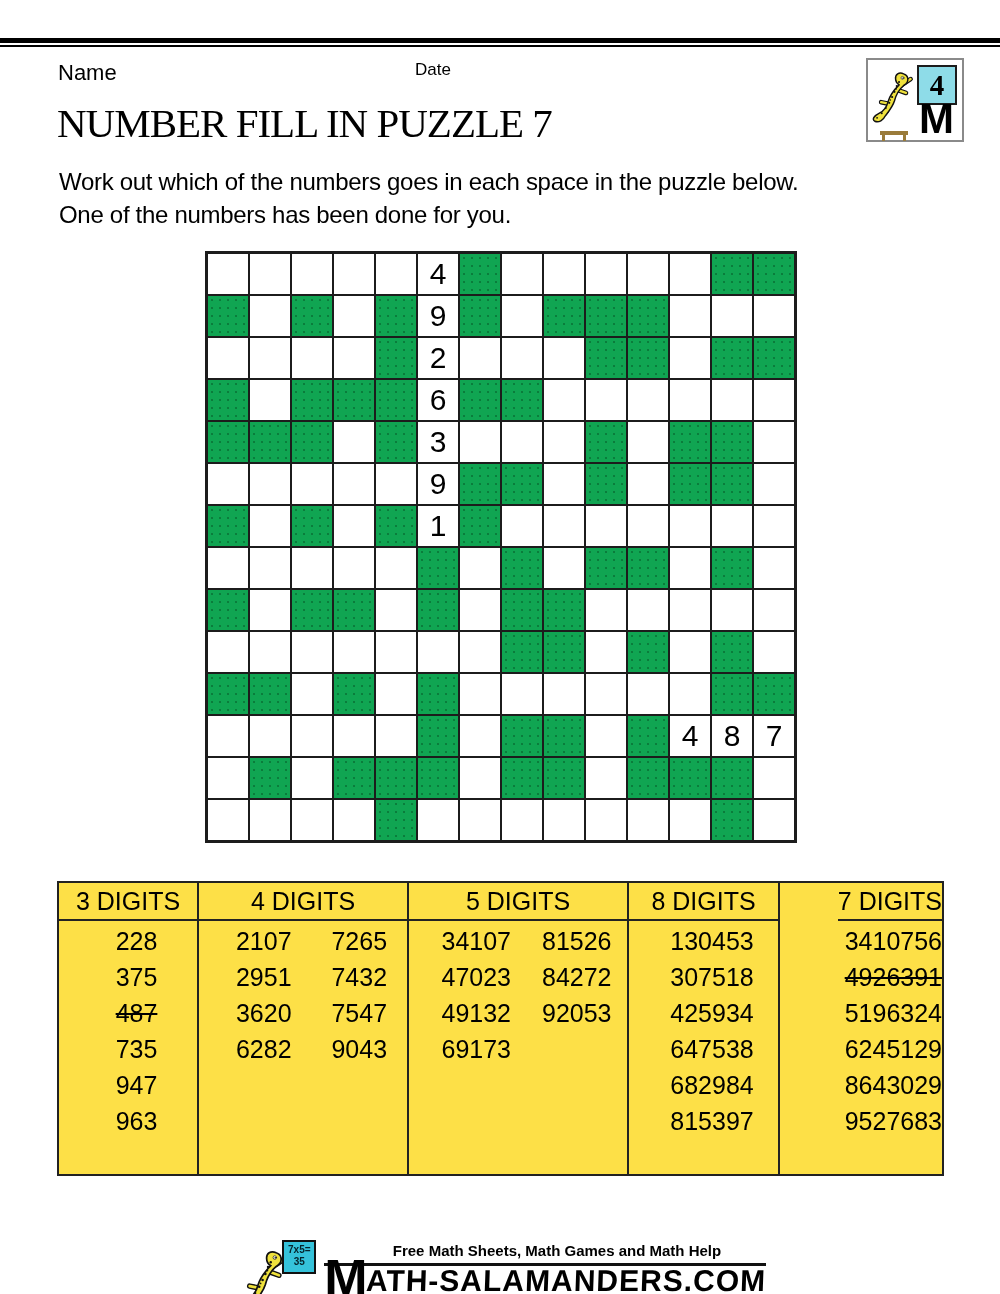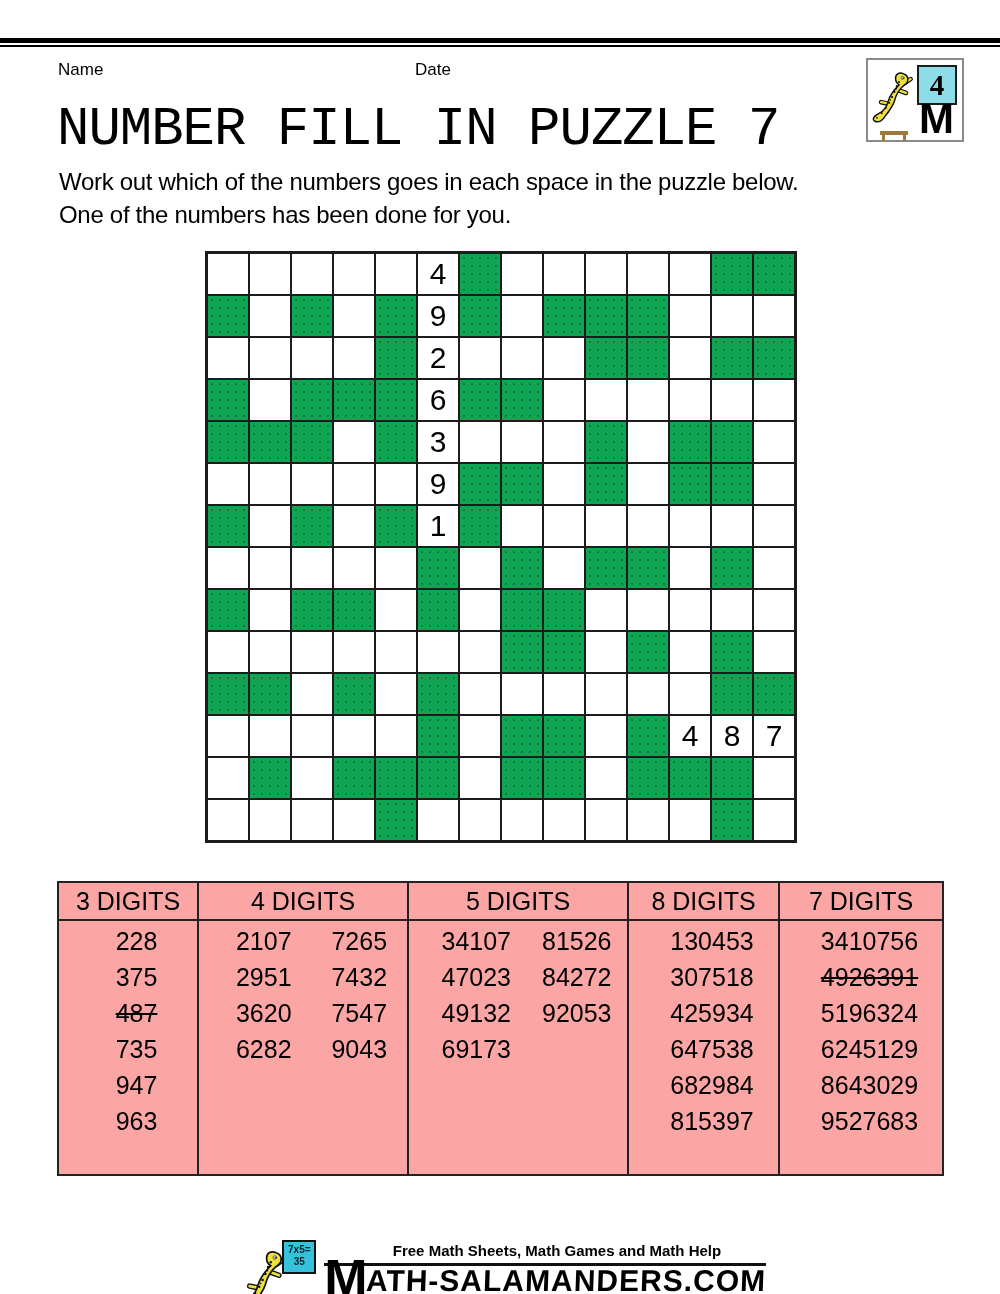--- a/index.html
+++ b/index.html
@@ -7,21 +7,21 @@
     width:1000px; height:1294px; position:relative;
     background:#ffffff; color:#000;
     font-family:"Liberation Sans", sans-serif;
     overflow:hidden;
   }
   
   .topbar-thick { position:absolute; left:0; right:0; top:38px; height:5px; background:#000; }
   .topbar-thin  { position:absolute; left:0; right:0; top:45px; height:2px; background:#000; }
 
   
-  .name-label { position:absolute; left:58px; top:60px; font-size:17px; }
+  .name-label { position:absolute; left:58px; top:60px; font-size:22px; }
   .date-label { position:absolute; left:415px; top:60px; font-size:17px; }
 
   .logo-box {
     position:absolute; left:866px; top:58px; width:94px; height:80px;
     border:2px solid #8a8a8a; background:#fff;
   }
   .logo-sign {
     position:absolute; right:5px; top:5px; width:36px; height:36px;
     background:#8edce8; border:2px solid #1c1c1c;
     font-family:"Liberation Serif", serif; font-weight:bold; font-size:29px;
@@ -34,21 +34,21 @@
   .logo-sala { position:absolute; left:1px; top:6px; width:52px; height:62px; }
   .logo-stool { position:absolute; left:12px; bottom:5px; width:28px; height:4px; background:#9a7b3a; }
   .logo-stool:before, .logo-stool:after {
     content:""; position:absolute; top:4px; width:3px; height:6px; background:#9a7b3a;
   }
   .logo-stool:before { left:2px; } .logo-stool:after { right:2px; }
 
   
   .page-title {
     position:absolute; left:57px; top:99px;
-    font-family:Liberation Mono, monospace; font-size:54px; letter-spacing:-1px;
+    font-family:Liberation Serif, serif; font-size:41px; letter-spacing:-1px;
     white-space:nowrap;
   }
   .instr { position:absolute; left:59px; font-size:24px; letter-spacing:-0.3px; white-space:nowrap; }
   .instr-1 { top:168px;text-align:right; }
   .instr-2 { top:201px; }
 
   
   .puzzle-grid {
     position:absolute; left:205px; top:251px;
     display:grid; grid-template-columns:repeat(14, 42px); grid-auto-rows:42px;
@@ -61,24 +61,24 @@
   }
   .cell.green {
     background-color:#10a552;
     background-image:radial-gradient(circle, rgba(3,75,33,.45) 1px, transparent 1.3px);
     background-size:8px 8px;
   }
 
   
   .number-table {
     position:absolute; left:57px; top:881px;
-    display:flex; border:2px solid #222; background:#fca5a5;
+    display:flex; border:2px solid #222; background:#fde047;
   }
   .ntcol { display:flex; flex-direction:column; border-right:2px solid #222; }
-  .ntcol:last-child { border-right:none; }
+  .ntcol:last-child { border-right:none;align-items:flex-end; }
   .ntcol-0 { width:138px; } .ntcol-1 { width:208px; } .ntcol-2 { width:218px; }
   .ntcol-3 { width:149px; } .ntcol-4 { width:162px; }
   .nthead {
     height:36px; border-bottom:2px solid #222;
     font-size:25px; line-height:36px; text-align:center;
   }
   .ntbody { min-height:251px; padding-top:2px; }
   .ntrow { height:36px; display:flex;padding-left:17px; }
   .ntcell { flex:1; font-size:25px; line-height:36px; text-align:center; }
   .ntcell.struck { text-decoration:line-through; text-decoration-thickness:2px; }

